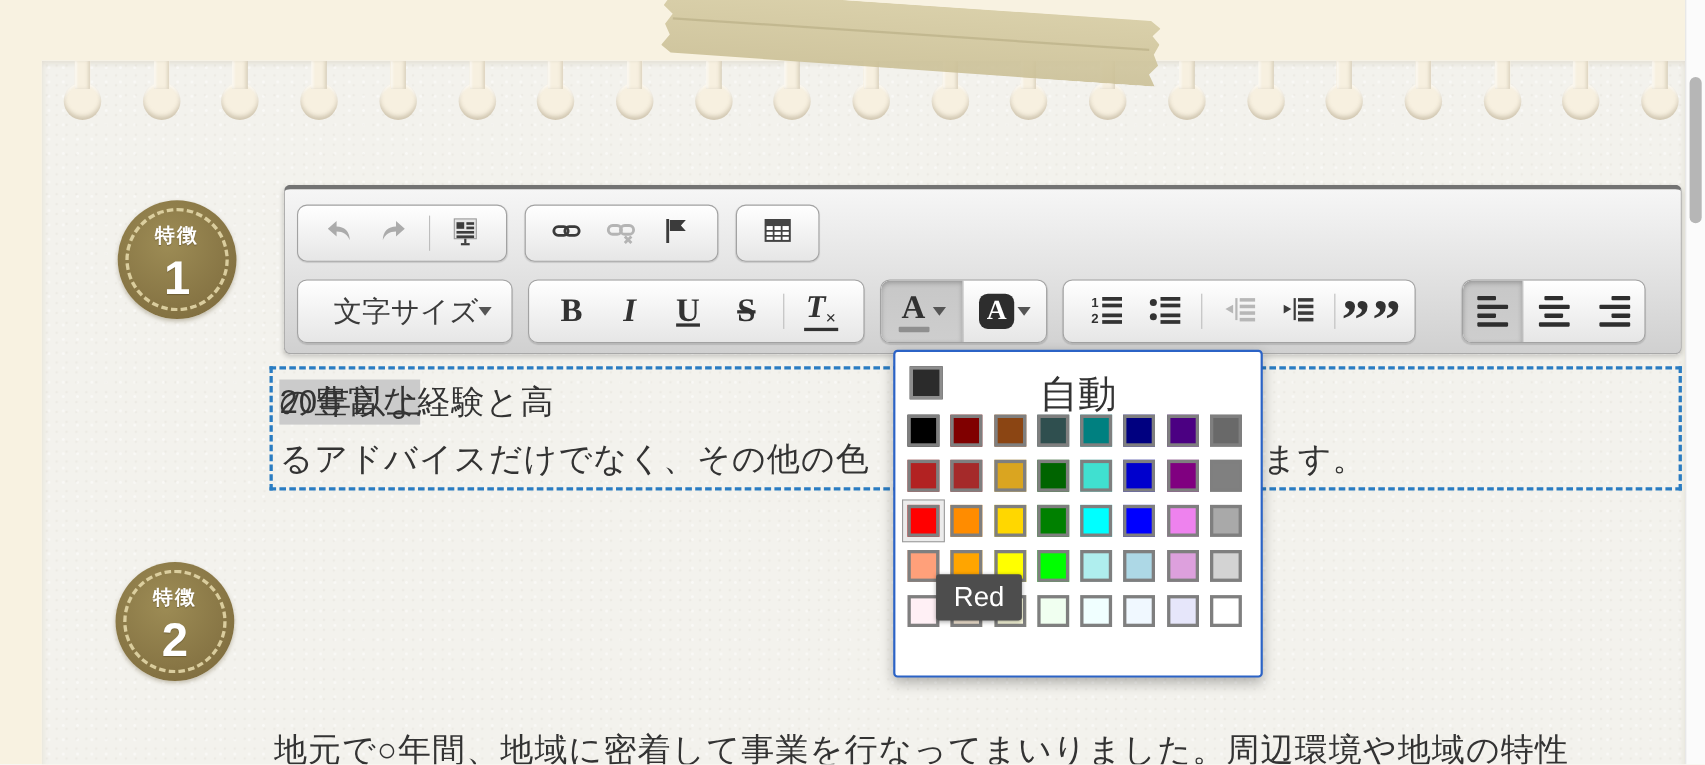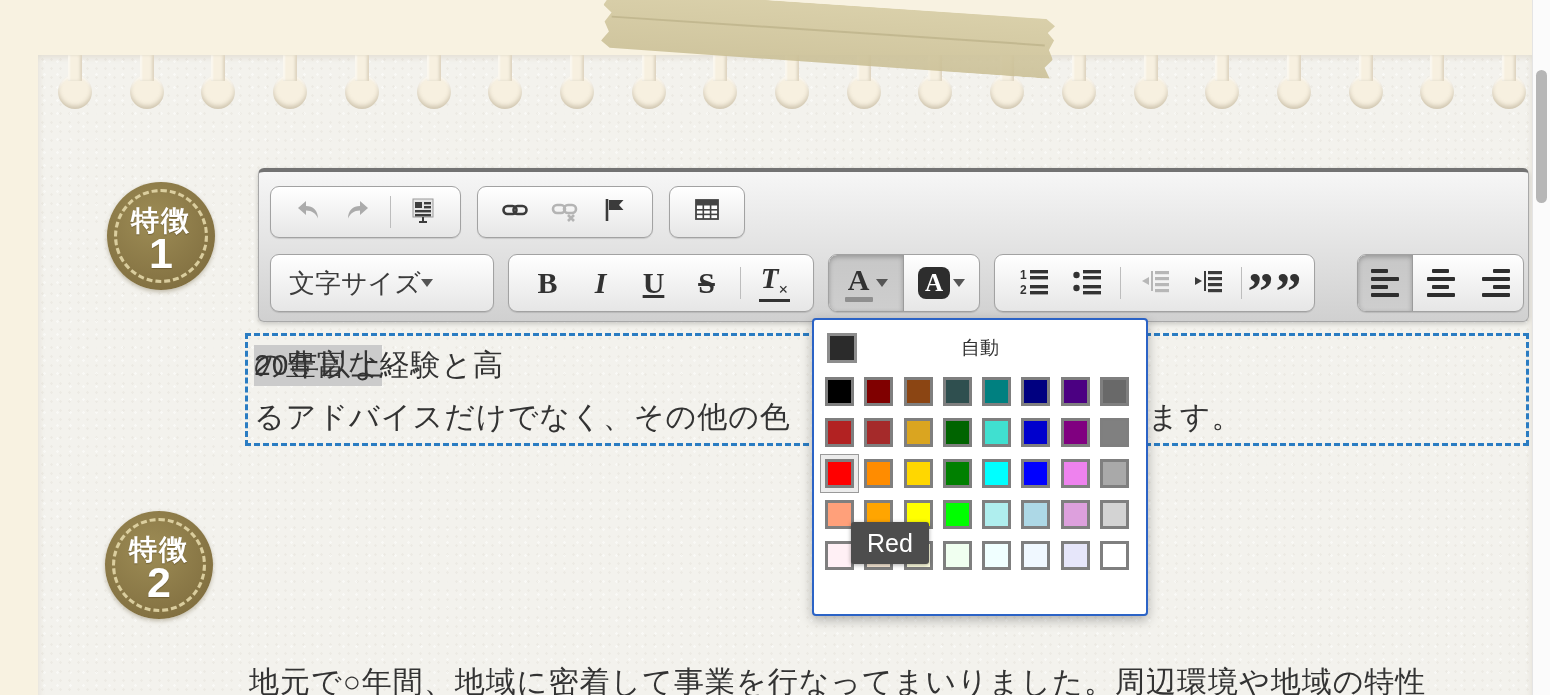--- a/index.html
+++ b/index.html
@@ -38,21 +38,21 @@
   .tape::after { content:""; position:absolute; left:2%; right:2%; top:26px; height:2px; background:rgba(160,148,105,.35); }
   
   .badge {
     position:absolute; width:108px; height:108px; border-radius:50%; z-index:2;
     background: radial-gradient(circle at 42% 36%, #9d8c55, #857343 68%, #786539);
     box-shadow: 0 2px 4px rgba(100,85,50,.35);
   }
   .badge::before {
     content:""; position:absolute; inset:7px; border:3px dashed #e9ddae; border-radius:50%; opacity:.85;
   }
-  .badge .bl { position:absolute; top:20px; width:100%; text-align:center; color:#fff; font-size:28px; font-weight:bold; letter-spacing:2px; text-shadow:0 1px 1px rgba(90,75,40,.6); }
+  .badge .bl { position:absolute; top:20px; width:100%; text-align:center; color:#fff; font-size:18px; font-weight:bold; letter-spacing:2px; text-shadow:0 1px 1px rgba(90,75,40,.6); }
   .badge .bn { position:absolute; top:47px; width:100%; text-align:center; color:#fff; font-size:43px; font-weight:bold; text-shadow:0 1px 1px rgba(90,75,40,.6); }
   .badge1 { left:107px; top:182px; }
   .badge2 { left:105px; top:511px; }
   
   .sel-box {
     position:absolute; left:245px; top:333px; width:1284px; height:113px;
     border:3px dashed #2a7cc2; z-index:1;
   }
   .sel-box span { position:absolute; font-size:30px; color:#333; white-space:nowrap; letter-spacing:1px; }
   .t-l1  { left:6px;  top:9px; }
@@ -75,21 +75,21 @@
   .grp {
     display:flex; align-items:center; padding:0 12px; height:100%;
     background:linear-gradient(#ffffff,#e6e6e6);
     border:1px solid #a2a2a2; border-radius:9px;
     box-shadow: inset 0 1px 0 rgba(255,255,255,.9), 0 1px 1px rgba(0,0,0,.12);
   }
   .grp.nopad { padding:0; overflow:hidden; }
   .btn { width:50px; height:100%; display:flex; align-items:center; justify-content:center; cursor:pointer; }
   .row2 .btn { width:53px; }
   .sep { width:1px; height:32px; background:#bdbdbd; margin:0 7px; align-self:center; }
-  .fs { width:224px; justify-content:flex-start; padding:0 18px; cursor:pointer; }
+  .fs { width:196px; justify-content:flex-end; padding:0 18px; cursor:pointer; }
   .fs-label { font-size:26px; color:#3c3c3c; }
   .caret { width:0; height:0; border-left:6px solid transparent; border-right:6px solid transparent; border-top:8px solid #555; }
   .glyph { font-family:"Liberation Serif", serif; font-size:30px; font-weight:bold; color:#323232; line-height:1; }
   .g-i { font-style:italic; }
   .g-u { text-decoration:underline; text-decoration-thickness:3px; }
   .g-s { text-decoration:line-through; text-decoration-thickness:3px; }
   .tx { font-family:"Liberation Serif", serif; font-style:italic; font-weight:bold; font-size:29px; color:#323232; border-bottom:3px solid #323232; padding:0 2px 1px 2px; line-height:1; }
   .tx sub { font-size:17px; font-style:normal; }
   .ccell { width:75px; height:100%; display:flex; align-items:center; justify-content:center; gap:3px; cursor:pointer; }
   .ccell.pressed { background:linear-gradient(#c7c7c7,#cecece); box-shadow: inset 0 2px 5px rgba(0,0,0,.25); border-right:1px solid #9b9b9b; border-radius:8px 0 0 8px; }
@@ -105,21 +105,21 @@
   .b-s { width:17px; } .b-l { width:28px; }
   .algrp { margin-left:28px; }
   
   .panel {
     position:absolute; left:812px; top:318px; width:336px; height:298px; z-index:5;
     background:#fff; border:2px solid #2b63c6; border-radius:4px;
     box-shadow: 0 4px 12px rgba(0,0,0,.28);
   }
   .auto-row { position:absolute; left:6px; top:8px; width:320px; height:42px; cursor:pointer; }
   .auto-sw { position:absolute; left:7px; top:5px; width:30px; height:30px; background:#2b2b2b; border:3px solid #8d8d8d; }
-  .auto-label { position:absolute; left:0; top:7px; width:100%; text-align:center; font-size:19px; color:#333; }
+  .auto-label { position:absolute; left:0; top:7px; width:100%; text-align:center; font-size:35px; color:#333; }
   .grid { position:absolute; left:11px; top:57px; width:314px; display:grid; grid-template-columns:repeat(8,1fr); row-gap:12px; justify-items:start; }
   .sw { width:29px; height:29px; border:3px solid #7f7f7f; cursor:pointer; }
   .sw.sel { box-shadow: 0 0 0 4px #ececec, 0 0 0 5px #9a9a9a; }
   .ctooltip {
     position:absolute; left:37px; top:202px; width:78px; height:42px; z-index:2;
     background:#4d4d4d; color:#fff; font-size:25px; border-radius:3px;
     display:flex; align-items:center; justify-content:center;
     box-shadow: 0 1px 4px rgba(0,0,0,.35);
   }
   .more { position:absolute; left:0; top:254px; width:100%; text-align:center; font-size:25px; color:#333; cursor:pointer; }

